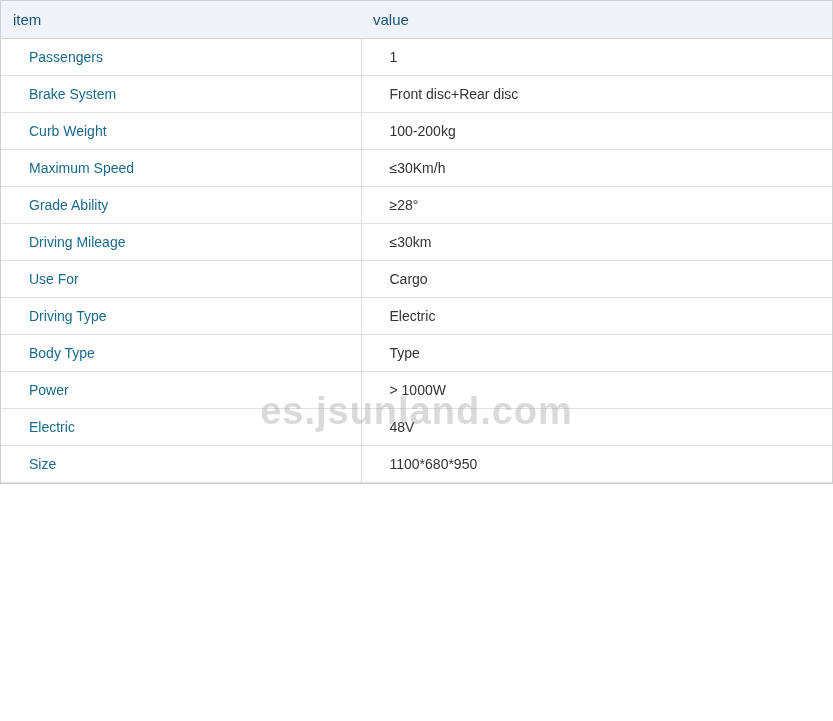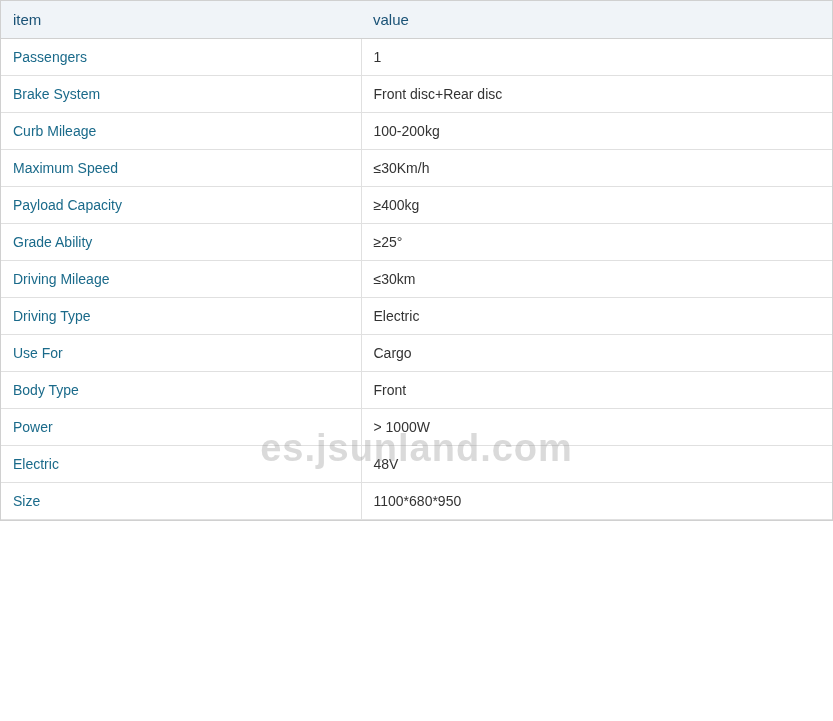--- a/index.html
+++ b/index.html
@@ -47,21 +47,21 @@
 
     tbody tr:nth-child(even) {
       background: #fff;
     }
 
     tbody tr:nth-child(odd) {
       background: #fff;
     }
 
     tbody td {
-      padding: 10px 12px;
+      padding: 10px 28px;
       color: #333;
       font-size: 14px;
       vertical-align: middle;
       margin-top: 40px;
     }
 
     tbody td:first-child {
       color: #1a6a8a;
       width: 360px;
       border-right: 1px solid #e0e0e0;
@@ -99,50 +99,46 @@
     <tbody id="table-body">
     <tr>
           <td>Passengers</td>
           <td>1</td>
         </tr>
         <tr>
           <td>Brake System</td>
           <td>Front disc+Rear disc</td>
         </tr>
         <tr>
-          <td>Curb Mileage</td>
+          <td>Curb Weight</td>
           <td>100-200kg</td>
         </tr>
         <tr>
           <td>Maximum Speed</td>
           <td>≤30Km/h</td>
         </tr>
         <tr>
-          <td>Payload Capacity</td>
-          <td>≥400kg</td>
-        </tr>
-        <tr>
           <td>Grade Ability</td>
-          <td>≥25°</td>
+          <td>≥28°</td>
         </tr>
         <tr>
           <td>Driving Mileage</td>
           <td>≤30km</td>
         </tr>
         <tr>
+          <td>Use For</td>
+          <td>Cargo</td>
+        </tr>
+        <tr>
           <td>Driving Type</td>
           <td>Electric</td>
         </tr>
         <tr>
-          <td>Use For</td>
-          <td>Cargo</td>
-        </tr>
-        <tr>
           <td>Body Type</td>
-          <td>Front</td>
+          <td>Type</td>
         </tr>
         <tr>
           <td>Power</td>
           <td>&gt; 1000W</td>
         </tr>
         <tr>
           <td>Electric</td>
           <td>48V</td>
         </tr>
         <tr>

